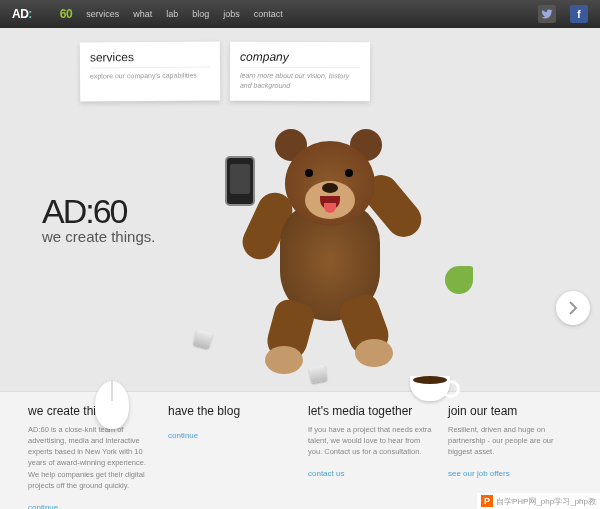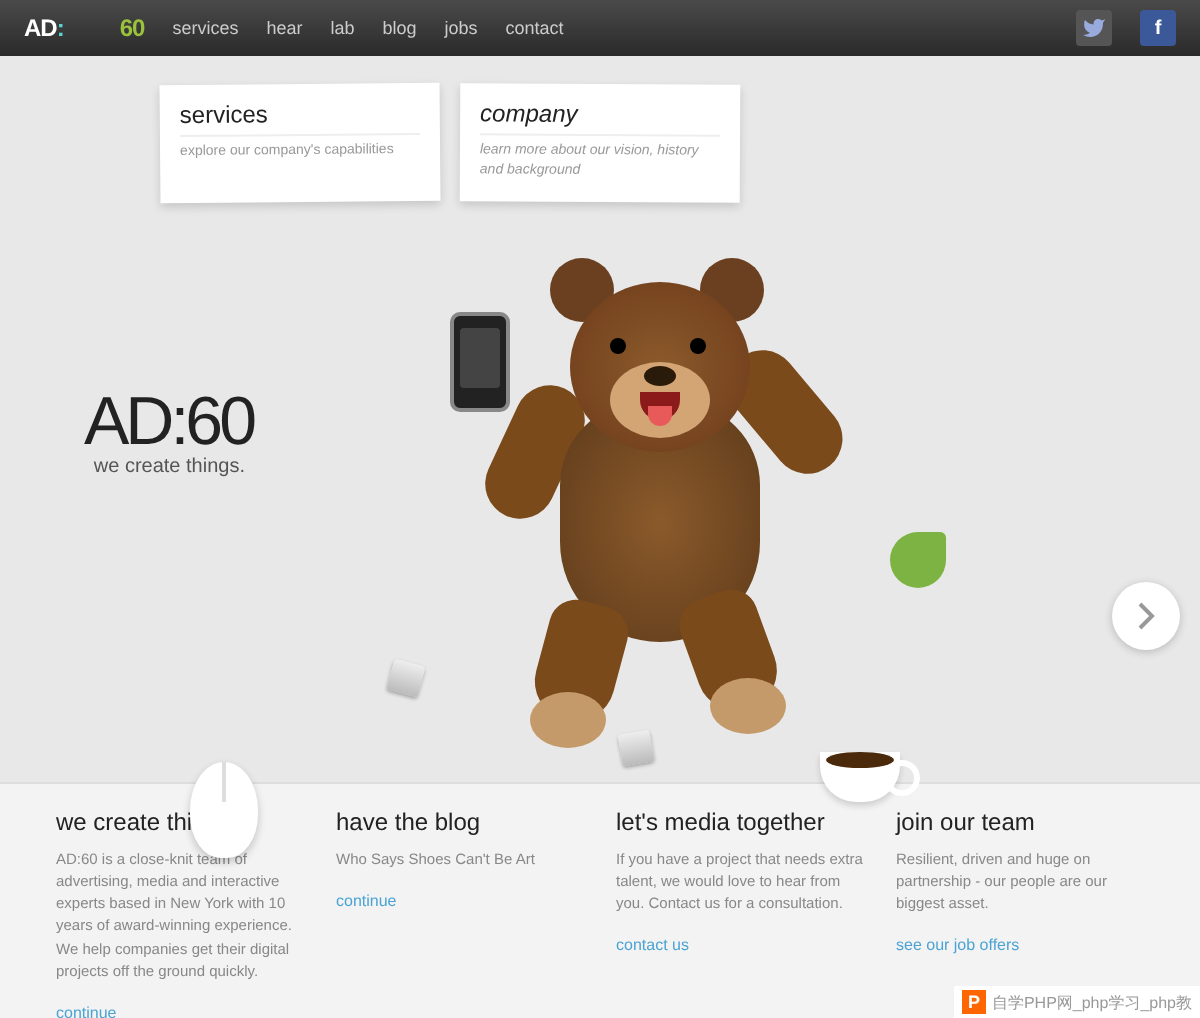--- a/index.html
+++ b/index.html
@@ -22,21 +22,21 @@
 .card:nth-child(2) { transform: rotate(0.3deg); font-style: italic; }
 .card:nth-child(3) { transform: rotate(-0.2deg); }
 .card-title { font-size: 12px; color: #222; font-weight: normal; margin-bottom: 3px; border-bottom: 1px solid #eee; padding-bottom: 3px; }
 .card-desc { font-size: 7px; color: #999; line-height: 1.4; }
 
 
 .hero { position: relative; height: 290px; }
 .hero-logo { position: absolute; left: 42px; top: 95px; }
 .hero-logo-text { font-size: 34px; font-weight: 300; letter-spacing: -2px; color: #222; line-height: 0.9; }
 .hero-logo-text .thin { font-weight: 100; }
-.hero-tagline { font-size: 10px; color: #555; margin-top: 2px; text-align: right; padding-right: 4px; }
+.hero-tagline { font-size: 15px; color: #555; margin-top: 2px; text-align: left; padding-right: 4px; }
 
 
 .bear { position: absolute; left: 230px; top: 20px; width: 200px; height: 250px; }
 .bear-body { position: absolute; left: 50px; top: 80px; width: 100px; height: 120px; background: radial-gradient(#8b5a2b, #5d3a1a); border-radius: 50px 50px 60px 60px; }
 .bear-head { position: absolute; left: 55px; top: 20px; width: 90px; height: 85px; background: radial-gradient(#8b5a2b, #6d3a1a); border-radius: 50%; }
 .bear-ear { position: absolute; width: 32px; height: 32px; background: #6b4020; border-radius: 50%; }
 .bear-ear.l { left: 45px; top: 8px; }
 .bear-ear.r { left: 120px; top: 8px; }
 .bear-snout { position: absolute; left: 75px; top: 60px; width: 50px; height: 38px; background: #d4a574; border-radius: 50%; }
 .bear-mouth { position: absolute; left: 90px; top: 75px; width: 20px; height: 14px; background: #8b1a1a; border-radius: 0 0 12px 12px; }
@@ -84,21 +84,21 @@
 .watermark .p { background: #f60; color: #fff; width: 12px; height: 12px; display: inline-flex; align-items: center; justify-content: center; font-weight: bold; font-size: 9px; }
 </style>
 </head>
 <body>
 
 <div class="navbar">
   <span class="logo-small">
     <span class="ad">AD</span><span class="colon">:</span><span class="sixty">60</span>
   </span>
   <span class="nav-link">services</span>
-  <span class="nav-link">hear</span>
+  <span class="nav-link">what</span>
   <span class="nav-link">lab</span>
   <span class="nav-link">blog</span>
   <span class="nav-link">jobs</span>
   <span class="nav-link">contact</span>
   <span class="nav-spacer"></span>
   <span class="social-icon">
     <svg viewBox="0 0 24 24" width="12" height="12" fill="#9ad">
         <path d="M23 3a10.9 10.9 0 01-3.14 1.53A4.48 4.48 0 0016 3a4.48 4.48 0 00-4.48 4.48c0 .35.04.7.11 1.03A12.7 12.7 0 013 4s-4 9 5 13a13 13 0 01-7 2c9 5 20 0 20-11.5 0-.28 0-.56-.02-.83A7.72 7.72 0 0023 3z"></path>
       </svg>
   </span>
@@ -156,21 +156,20 @@
 </div>
 
 <div class="columns">
   <div class="col">
     <h3>we create things</h3>
     <p>AD:60 is a close-knit team of advertising, media and interactive experts based in New York with 10 years of award-winning experience. We help companies get their digital projects off the ground quickly.</p>
     <span class="link">continue</span>
   </div>
   <div class="col">
     <h3>have the blog</h3>
-    <p>Who Says Shoes Can't Be Art</p>
     <span class="link">continue</span>
   </div>
   <div class="col">
     <h3>let's media together</h3>
     <p>If you have a project that needs extra talent, we would love to hear from you. Contact us for a consultation.</p>
     <span class="link">contact us</span>
   </div>
   <div class="col">
     <h3>join our team</h3>
     <p>Resilient, driven and huge on partnership - our people are our biggest asset.</p>

